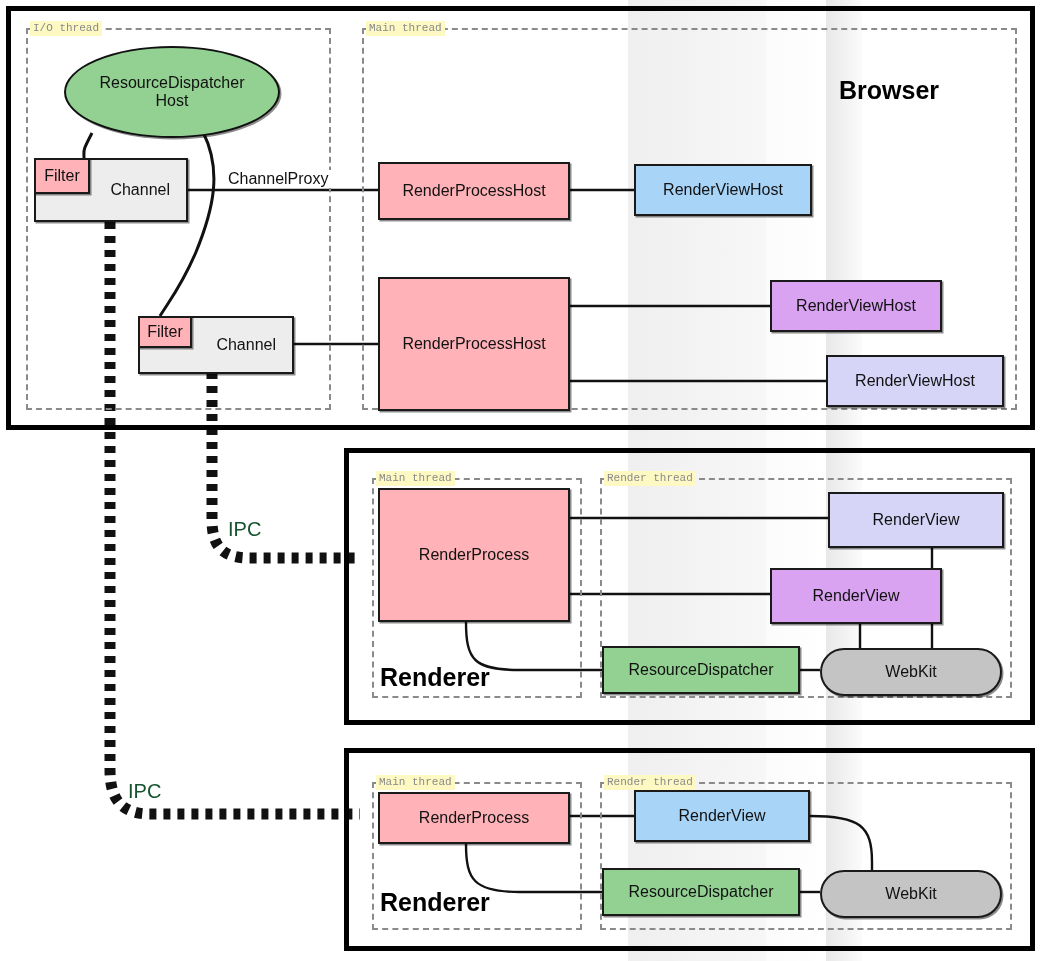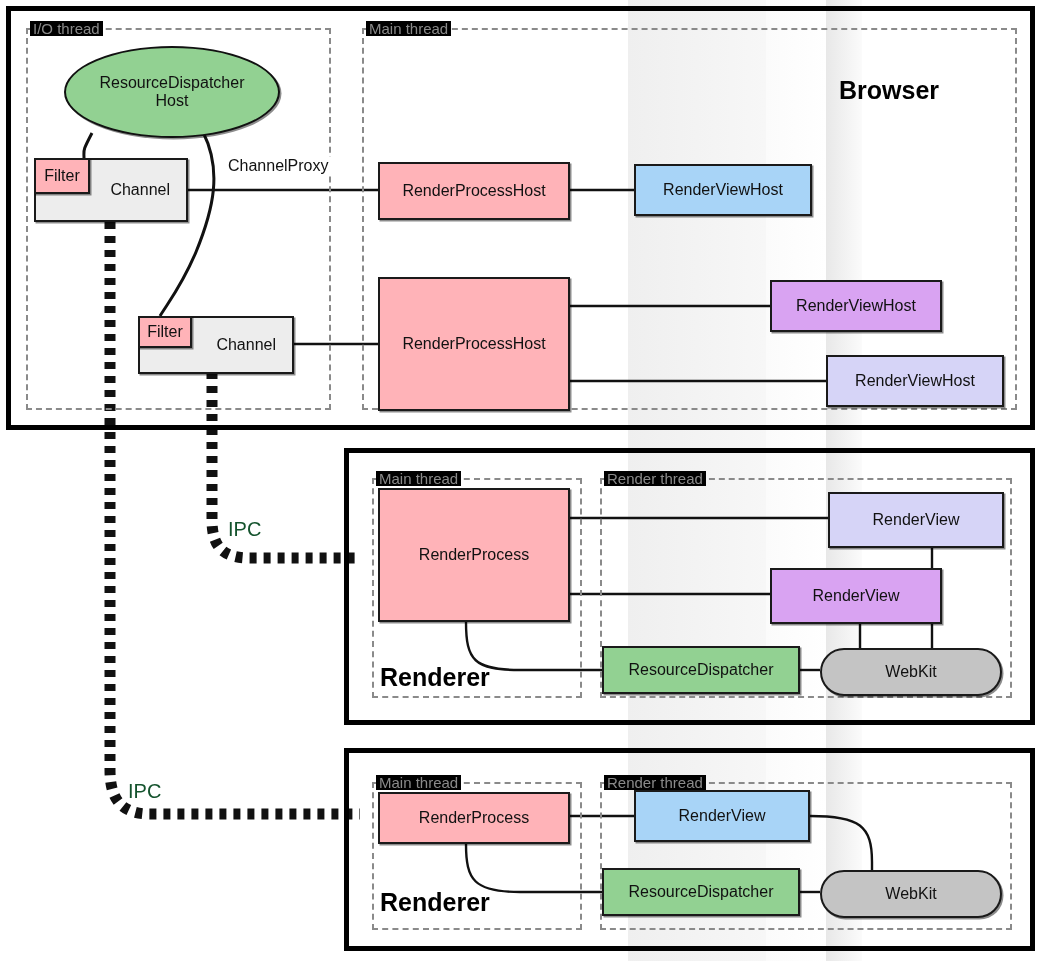--- a/index.html
+++ b/index.html
@@ -3,21 +3,21 @@
 <meta charset="utf-8">
 <title>Chromium Multi-process Architecture</title>
 <style>
   html,body{margin:0;padding:0;background:#ffffff;}
   body{font-family:"Liberation Sans", sans-serif;}
   #stage{position:relative;width:1041px;height:961px;background:#ffffff;overflow:hidden;}
   #svg-layer{position:absolute;left:0;top:0;width:1041px;height:961px;}
   
   .proc-frame{position:absolute;background:transparent;border:5px solid #000;box-sizing:border-box;}
   .thread-frame{position:absolute;border:2px dashed #8a8a8a;box-sizing:border-box;background:transparent;}
-  .thread-label{position:absolute;font-size:15px;color:#8a8a8a;background:#000000;padding:0 3px;line-height:15px;white-space:nowrap;}
+  .thread-label{position:absolute;font-size:11px;color:#8a8a8a;background:#fef9c3;padding:0 3px;line-height:15px;white-space:nowrap;font-family:Liberation Mono, monospace;}
   .proc-title{position:absolute;font-size:25px;font-weight:bold;color:#000;white-space:nowrap;letter-spacing:0px;}
   
   .node{position:absolute;box-sizing:border-box;border:2px solid #1a1a1a;
         display:flex;align-items:center;justify-content:center;
         font-size:16px;color:#111;text-align:center;line-height:1.15;
         box-shadow:1.5px 1.5px 0 rgba(0,0,0,0.45);}
   .node.pink{background:#FFB3B8;}
   .node.blue{background:#A8D4F7;}
   .node.purple{background:#D9A3F2;}
   .node.lav{background:#D6D4F7;}
@@ -104,21 +104,21 @@
     <span>Filter</span>
   </div>
 
   <div class="node channel" style="left:138px;top:316px;width:156px;height:58px;justify-content:flex-end;padding-right:16px;">
     <span>Channel</span>
   </div>
   <div class="node filter" style="left:138px;top:316px;width:54px;height:32px;">
     <span>Filter</span>
   </div>
 
-  <div class="edge-label" style="left:226px;top:157px;">ChannelProxy</div>
+  <div class="edge-label" style="left:226px;top:170px;">ChannelProxy</div>
 
   <div class="node pink" style="left:378px;top:162px;width:192px;height:58px;">
     <span>RenderProcessHost</span>
   </div>
   <div class="node pink" style="left:378px;top:277px;width:192px;height:134px;">
     <span>RenderProcessHost</span>
   </div>
 
   <div class="node blue" style="left:634px;top:164px;width:178px;height:52px;">
     <span>RenderViewHost</span>

